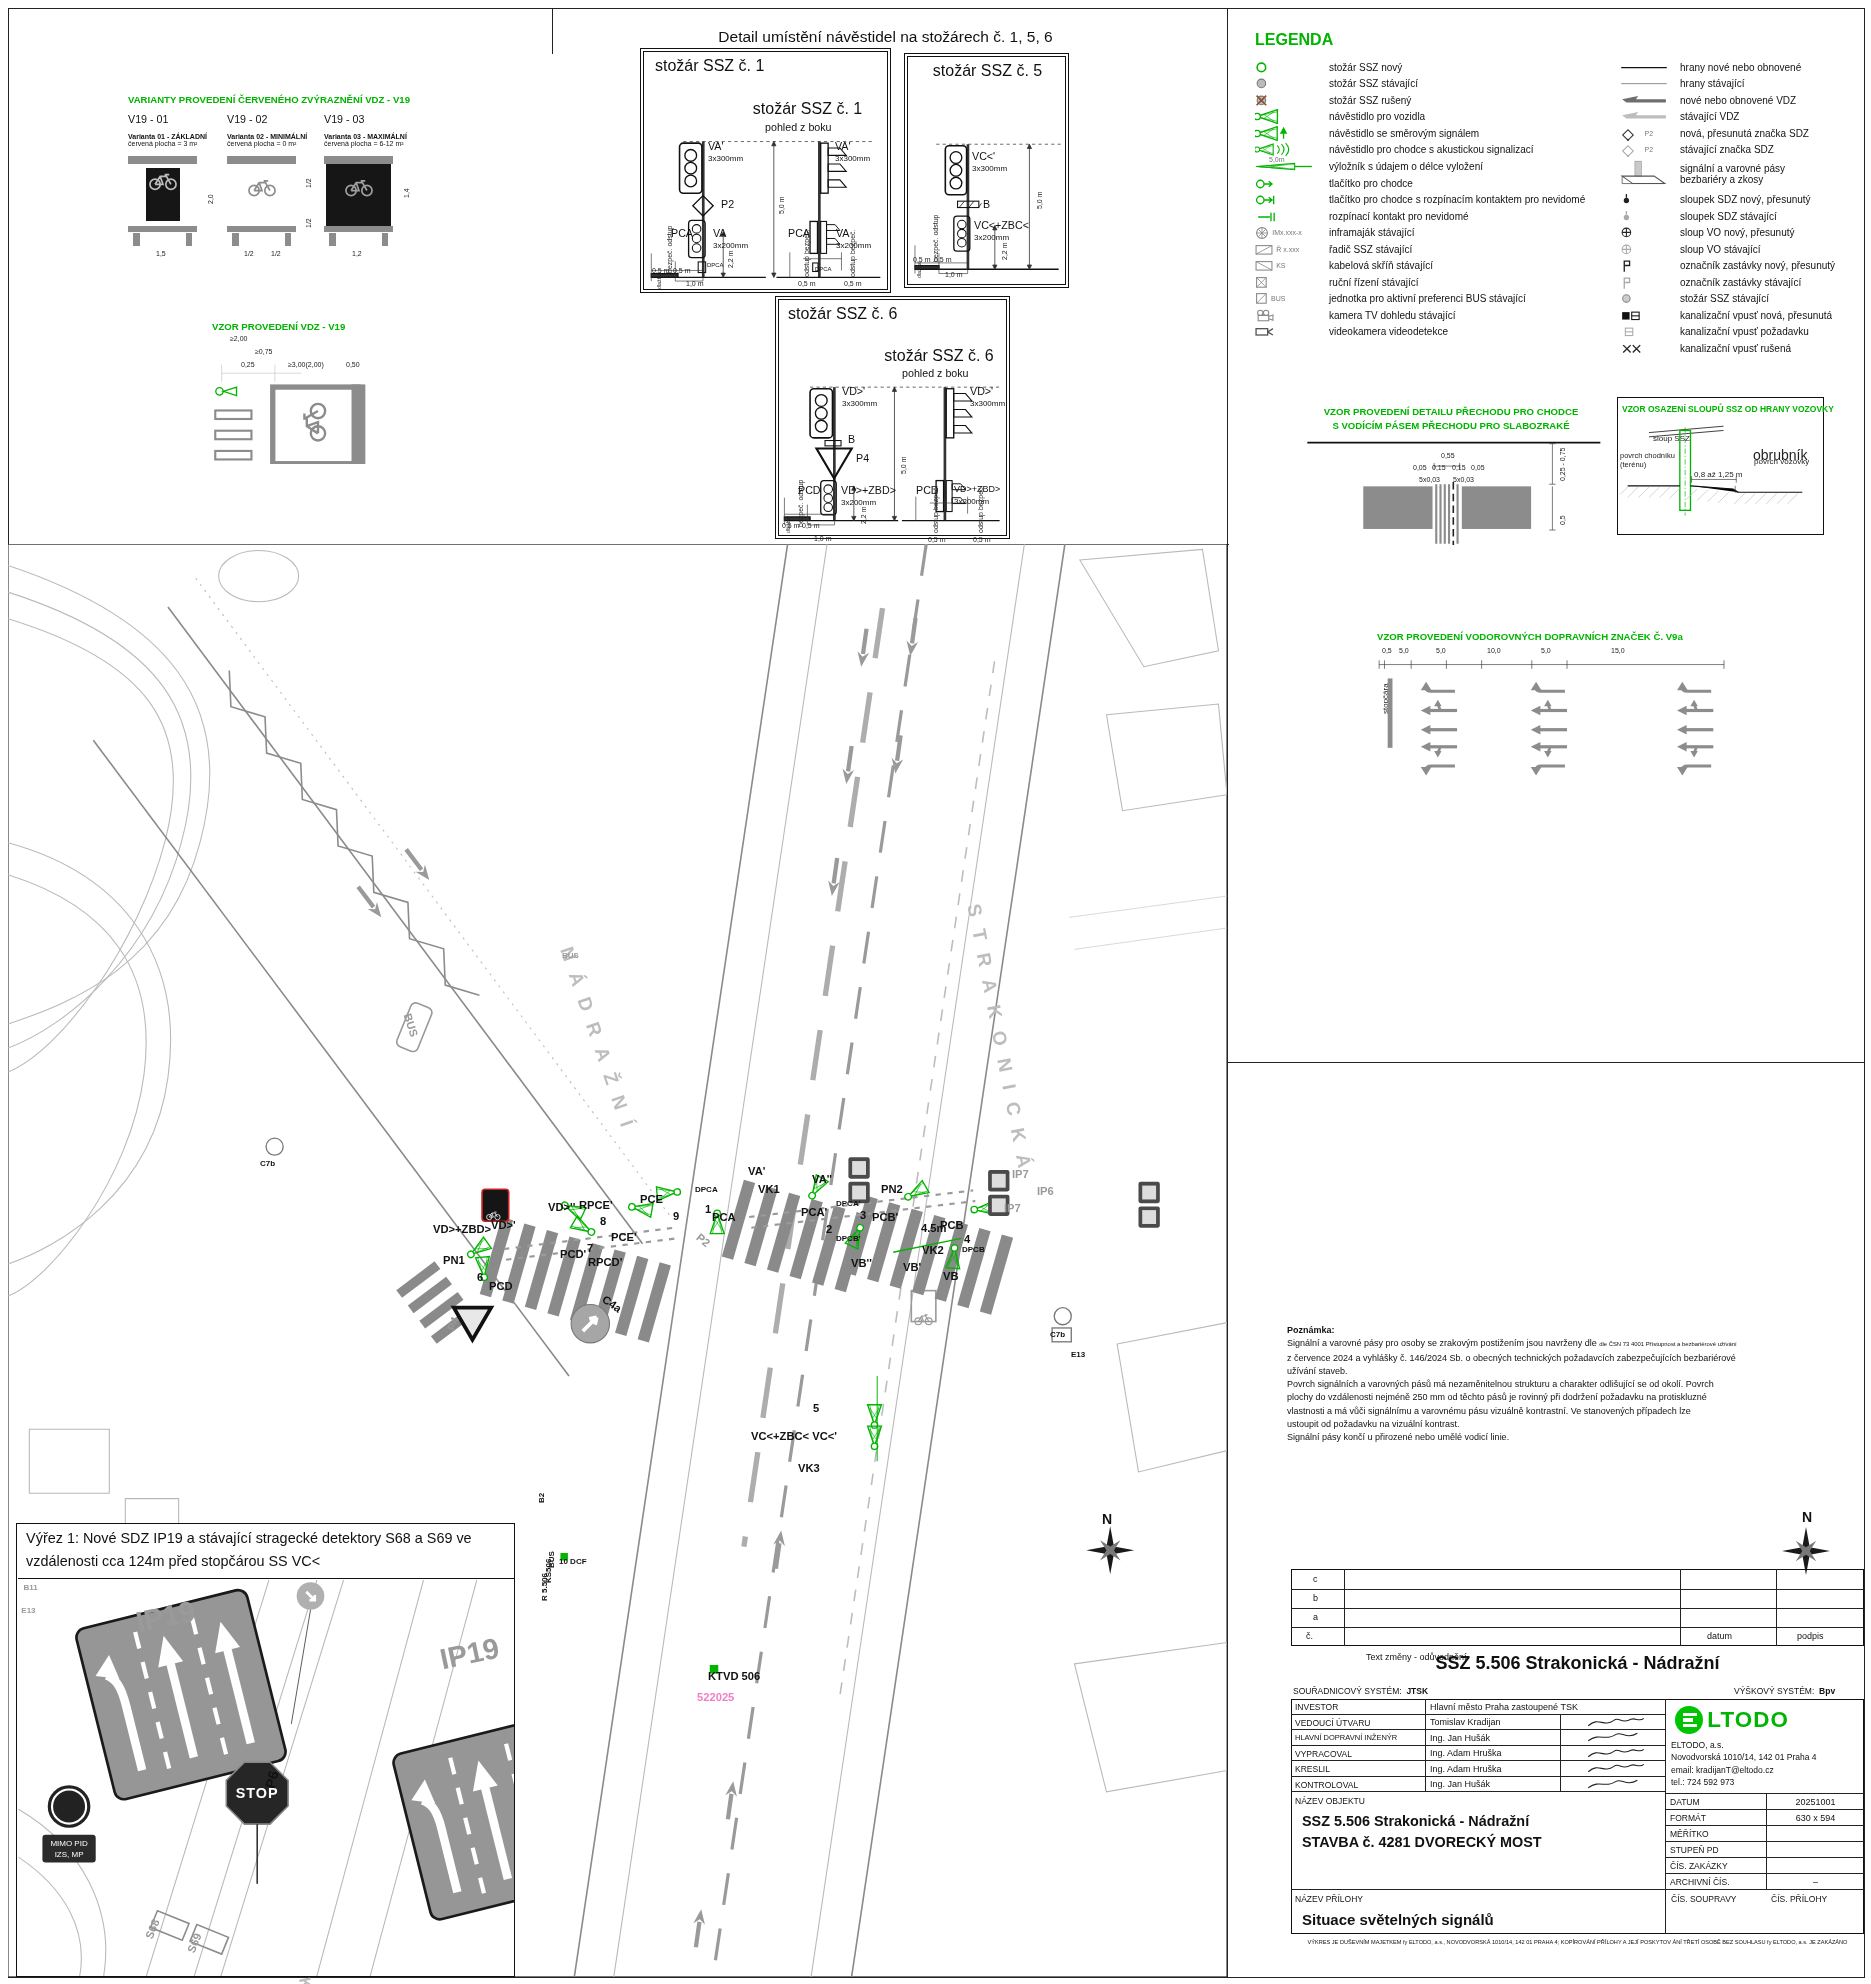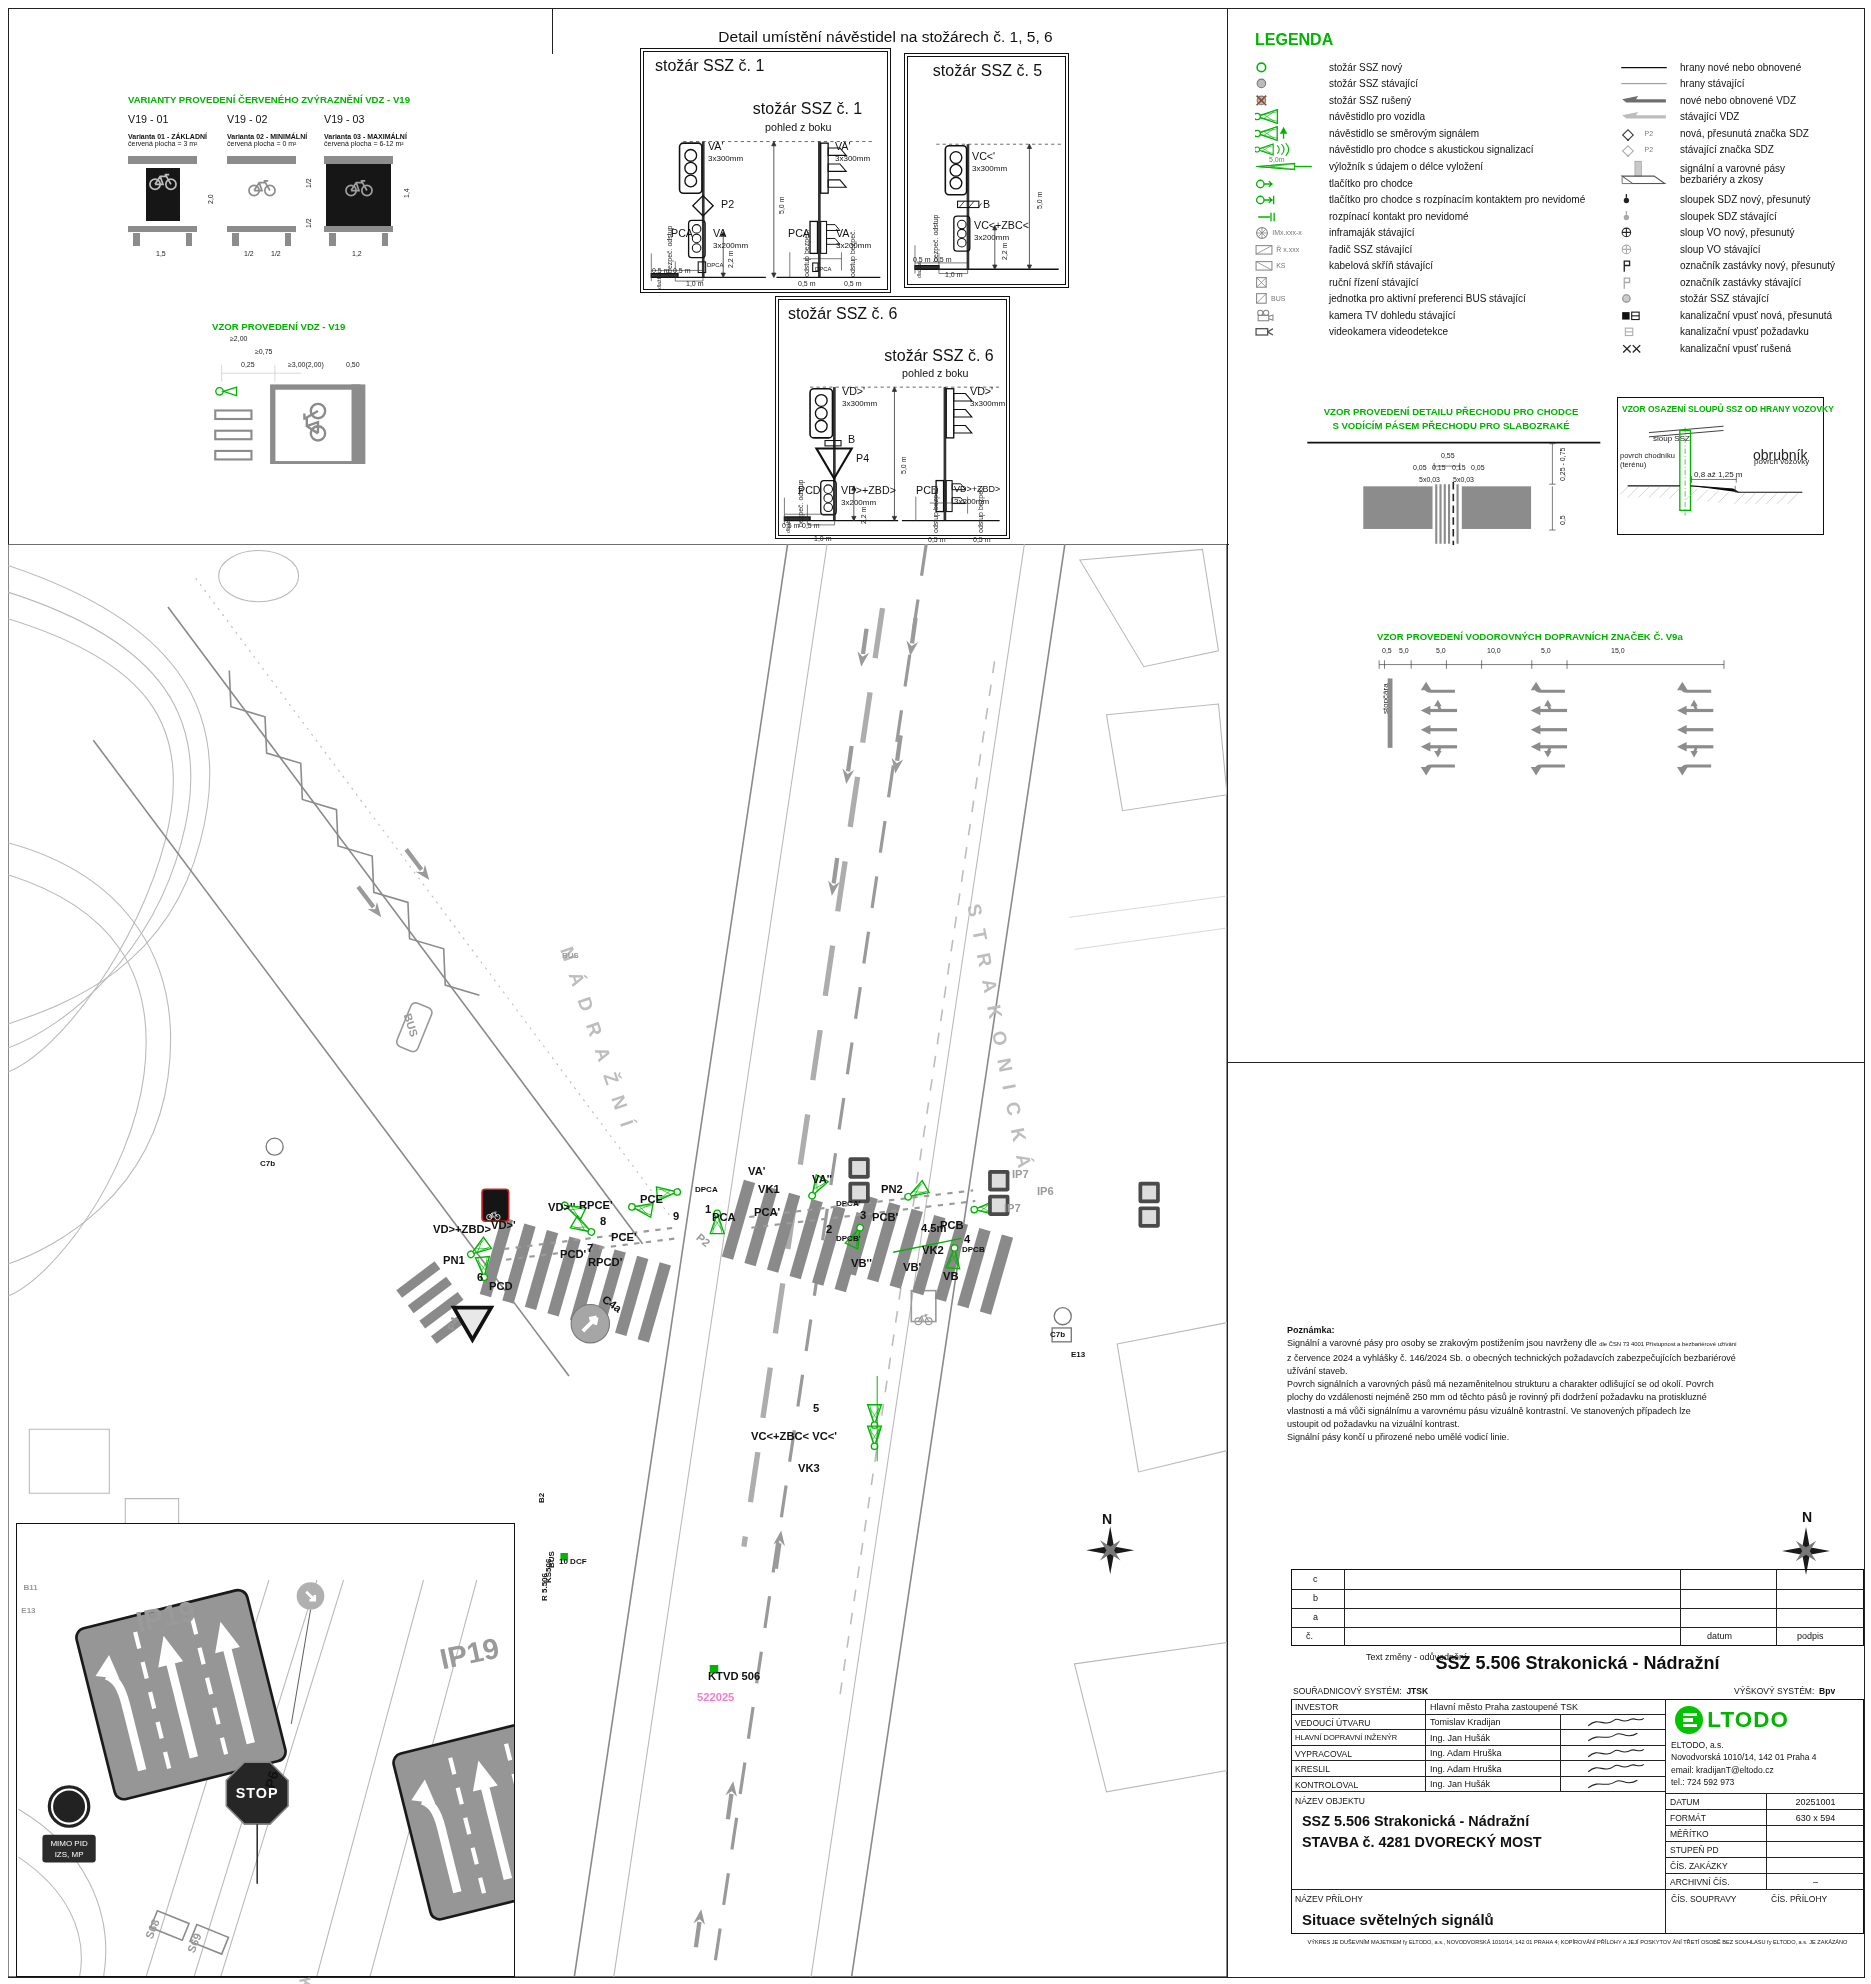--- a/index.html
+++ b/index.html
@@ -916,21 +916,21 @@
   <span class="ml" style="left:673px;top:1210px">9</span>
   <span class="ml sm" style="left:695px;top:1185px">DPCA</span>
   <span class="ml" style="left:705px;top:1203px">1</span>
   <span class="ml" style="left:712px;top:1211px">PCA</span>
   <span class="ml gy" style="left:702px;top:1231px;transform:rotate(40deg)">P2</span>
   <span class="ml" style="left:607px;top:1293px;transform:rotate(35deg)">C4a</span>
   <span class="ml gy" style="left:445px;top:1328px;transform:rotate(-70deg)">P4</span>
   <span class="ml" style="left:748px;top:1165px">VA'</span>
   <span class="ml" style="left:758px;top:1183px">VK1</span>
   <span class="ml" style="left:812px;top:1173px">VA''</span>
-  <span class="ml" style="left:754px;top:1206px">PCA'</span>
+  <span class="ml" style="left:801px;top:1206px">PCA'</span>
   <span class="ml sm" style="left:836px;top:1199px">DPCA'</span>
   <span class="ml" style="left:826px;top:1223px">2</span>
   <span class="ml" style="left:860px;top:1209px">3</span>
   <span class="ml" style="left:872px;top:1211px">PCB'</span>
   <span class="ml sm" style="left:836px;top:1234px">DPCB'</span>
   <span class="ml" style="left:881px;top:1183px">PN2</span>
   <span class="ml" style="left:921px;top:1222px">4.5m</span>
   <span class="ml" style="left:940px;top:1219px">PCB</span>
   <span class="ml" style="left:922px;top:1244px">VK2</span>
   <span class="ml" style="left:851px;top:1257px">VB''</span>
@@ -958,20 +958,24 @@
   <span class="ml gy sm" style="left:562px;top:951px">BUS</span>
 
   <span class="ml" style="left:1102px;top:1511px;font-size:14px">N</span>
 
   <svg class="abs" style="left:1782px;top:1527px" width="48" height="48" viewBox="0 0 90 90">
       <use href="#star8"></use>
     </svg>
   <span class="ml" style="left:1802px;top:1509px;font-size:14px">N</span>
 
   <div class="abs" style="left:16px;top:1523px;width:499px;height:454px;border:1.6px solid #111;background:#fff;box-sizing:border-box"></div>
+  <div class="abs" style="left:17.6px;top:1525px;width:496px;height:53px;border-bottom:1.6px solid #111;background:#fff">
+    <span class="cap" style="left:8.5px;top:5.3px">Výřez 1: Nové SDZ IP19 a stávající stragecké detektory S68 a S69 ve</span>
+    <span class="cap" style="left:8.5px;top:28px">vzdálenosti cca 124m před stopčárou SS VC&lt;</span>
+  </div>
   <svg class="abs" style="left:17.6px;top:1580px" width="496" height="396" viewBox="0 0 929 743">
     <g class="edge2">
         <path d="M470,0 L240,743 M560,0 L330,743 M610,0 L380,743 M760,0 L560,743 M860,0 L660,743"></path>
         <path d="M0,430 C120,500 180,620 160,743 M0,520 C90,580 130,660 115,743"></path>
       </g>
     <circle cx="548" cy="30" r="26" fill="#b0b0b0"></circle>
     <path d="M540,22 l16,16 m0,-10 v10 h-10" stroke="#fff" stroke-width="5" fill="none"></path>
     <path d="M548,56 L512,270" stroke="#333" stroke-width="1.5"></path>
     <g transform="translate(105,95) rotate(-14)">
       <rect width="330" height="330" rx="18" fill="#969696" stroke="#1a1a1a" stroke-width="5"></rect>

